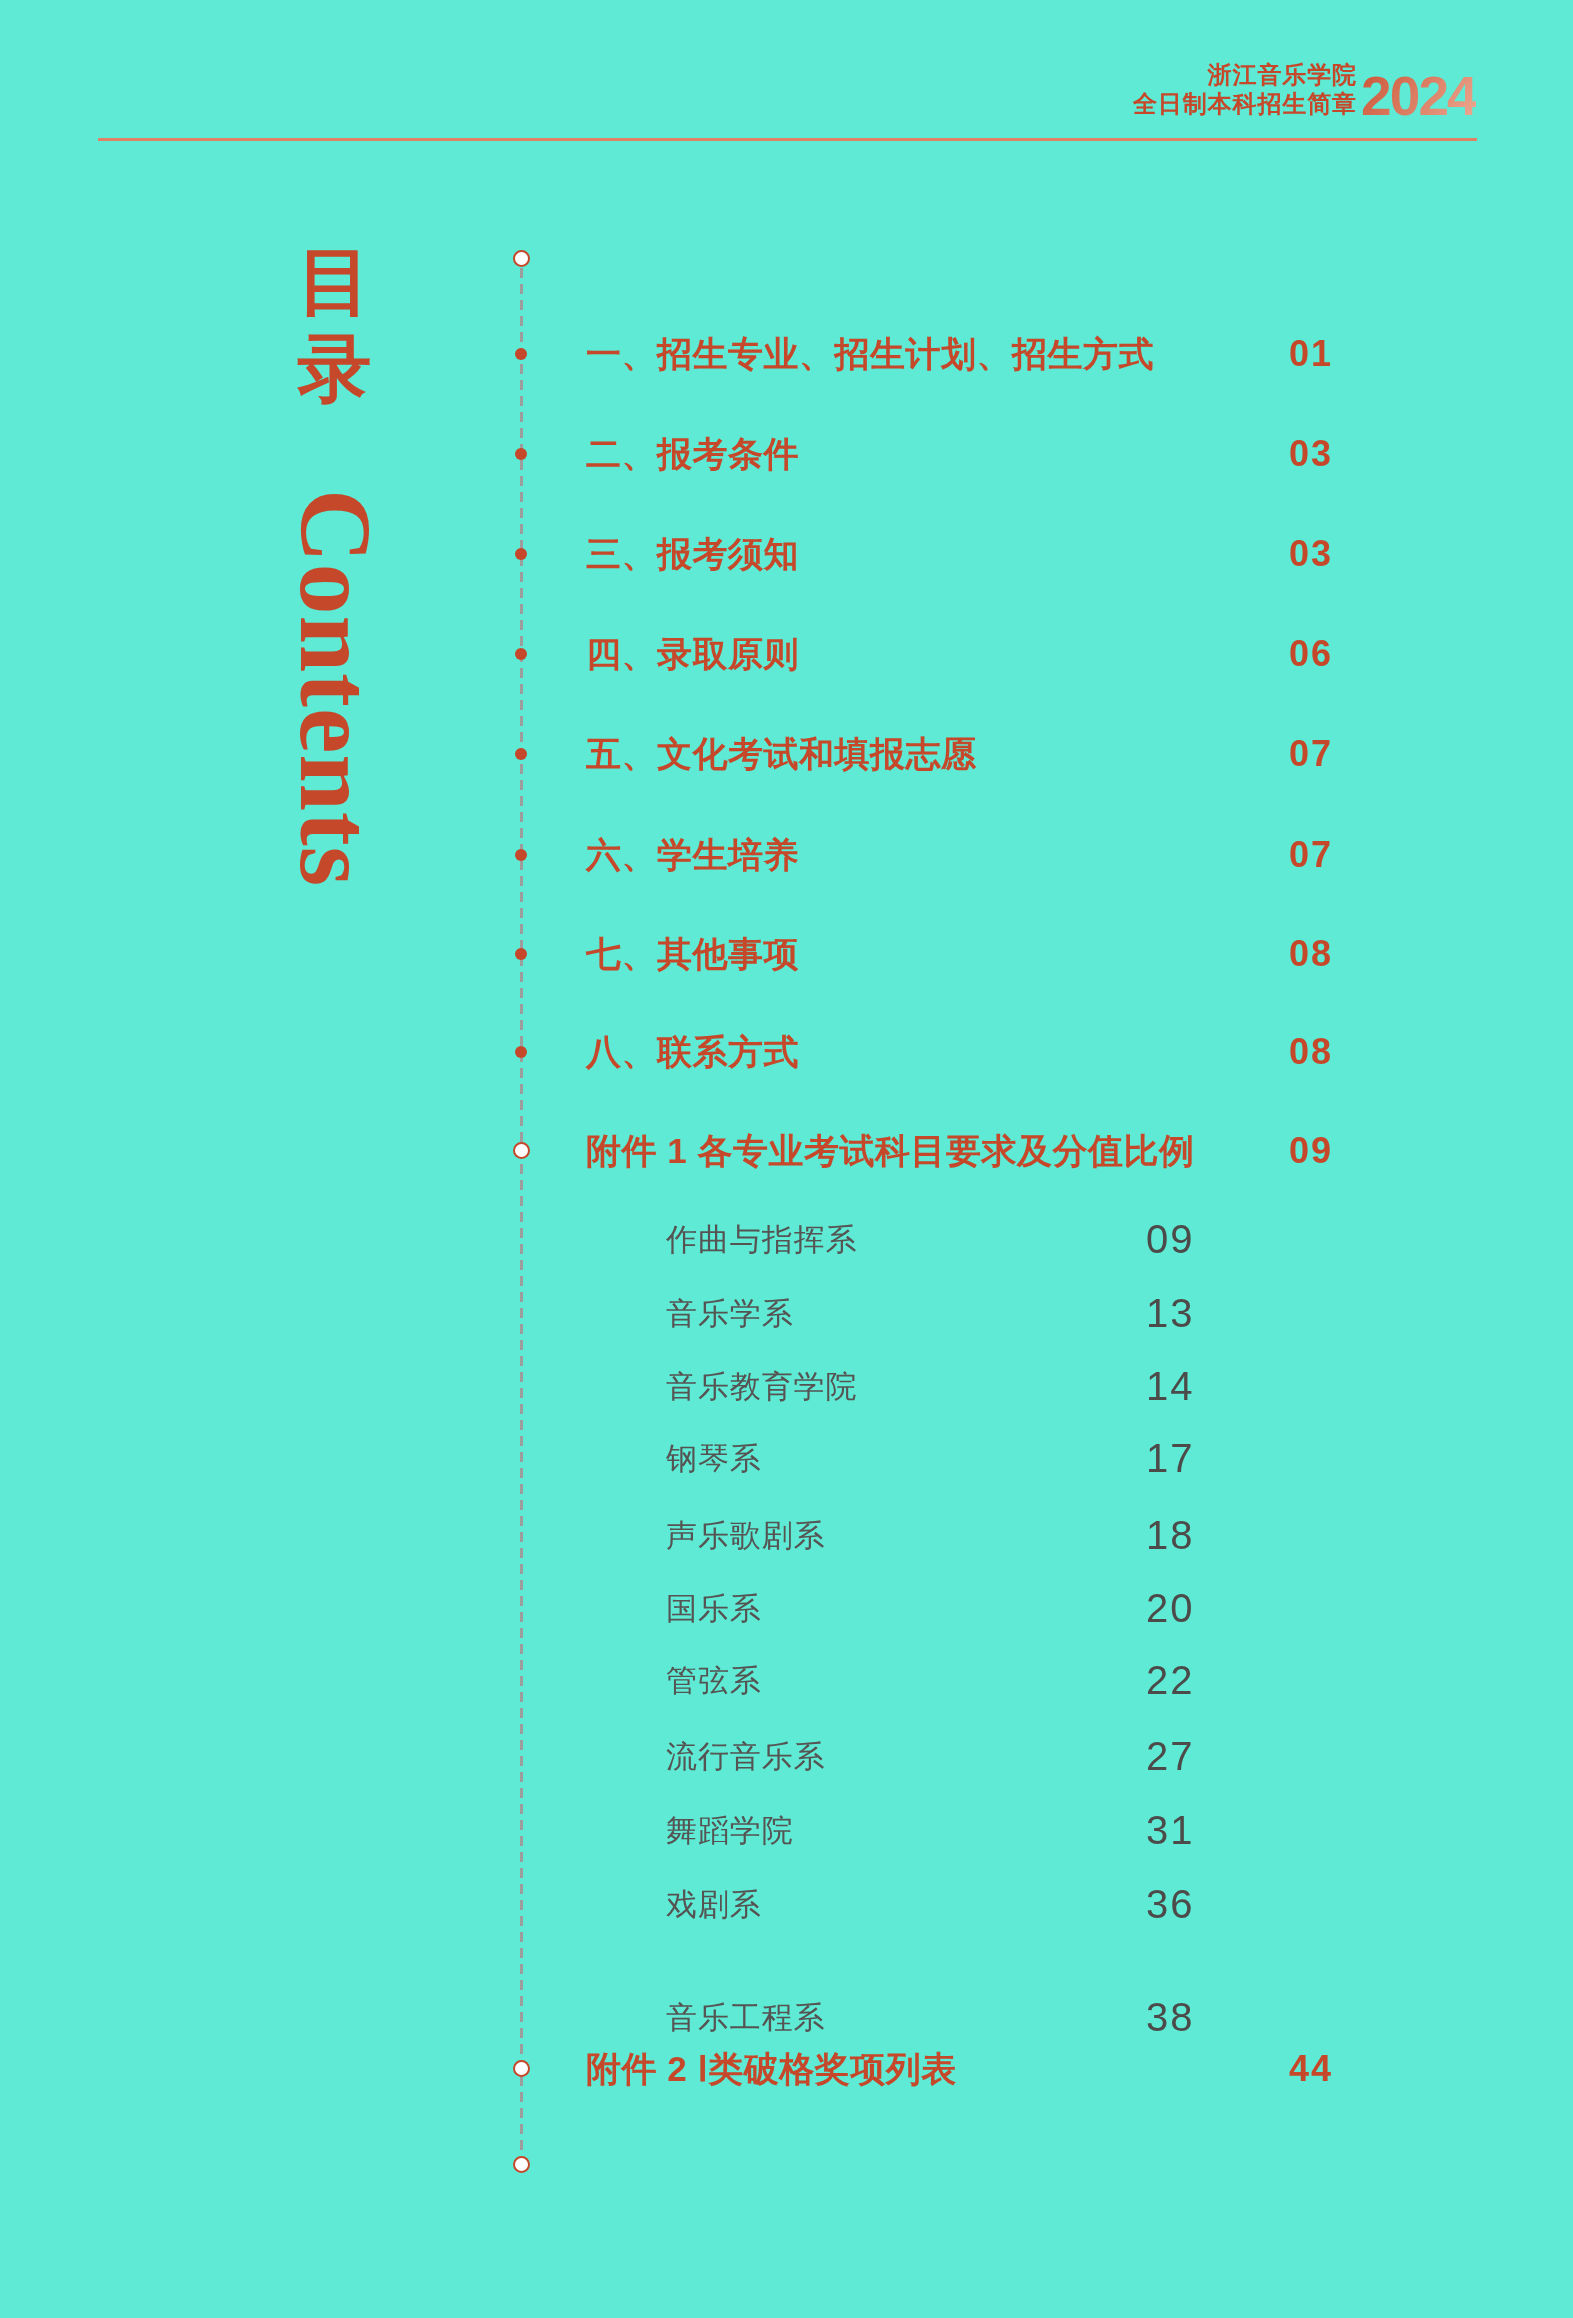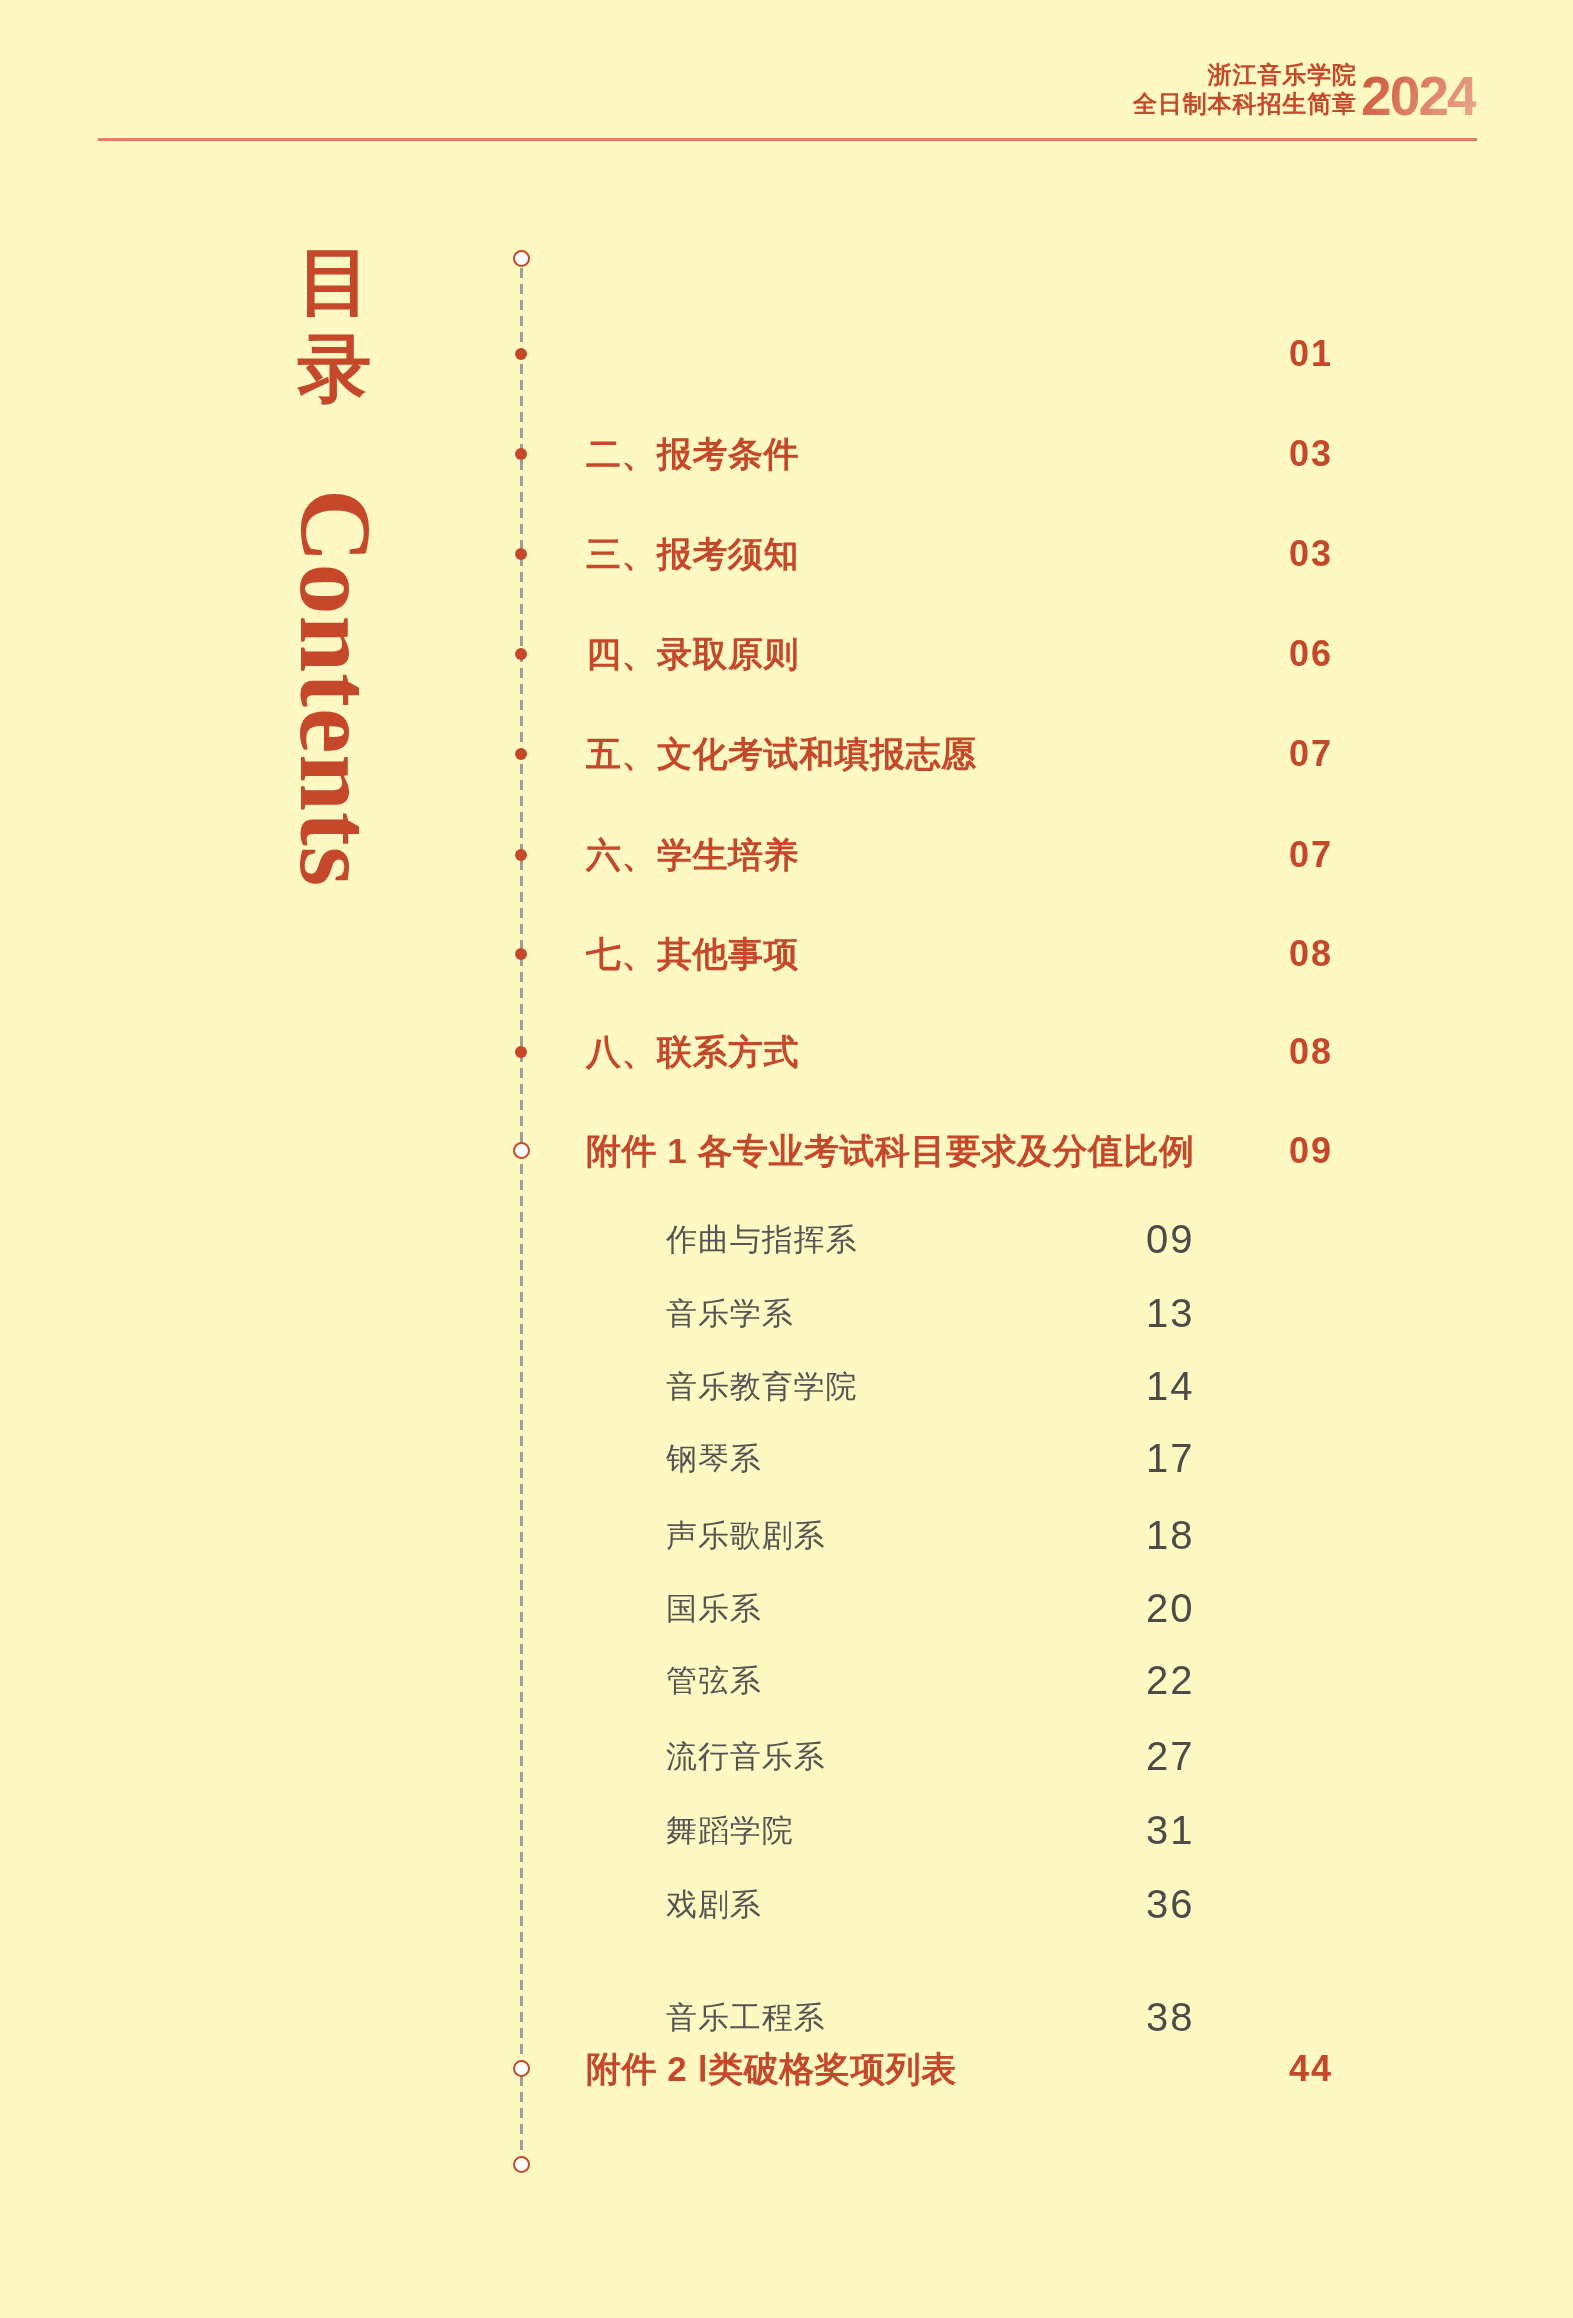--- a/index.html
+++ b/index.html
@@ -11,21 +11,21 @@
     --grad1:#cd5a3c;
     --grad2:#db7a5e;
     --grad3:#eba68f;
   }
   *{margin:0;padding:0;box-sizing:border-box;}
   html,body{background:#fff;}
   .page{
     position:relative;
     width:1574px;
     height:2319px;
-    background:#fef9c3;
+    background:#5eead4;
     overflow:hidden;
     font-family:"Liberation Sans",sans-serif;
   }
   
   .org{
     position:absolute;
     top:60px;
     right:217px;
     text-align:right;
     color:var(--accent);
@@ -187,20 +187,21 @@
   </div>
   <div class="toc-title-en">Contents</div>
 
   <div class="leader"></div>
   <div class="circle top"></div>
   <div class="circle bottom"></div>
 
   <div id="toc-list">
       <div class="row lvl1" style="top: 328px;">
         <span class="marker-dot"></span>
+        <span class="label">一、招生专业、招生计划、招生方式</span>
         <span class="pagenum">01</span>
       </div>
       <div class="row lvl1" style="top: 428px;">
         <span class="marker-dot"></span>
         <span class="label">二、报考条件</span>
         <span class="pagenum">03</span>
       </div>
       <div class="row lvl1" style="top: 528px;">
         <span class="marker-dot"></span>
         <span class="label">三、报考须知</span>

